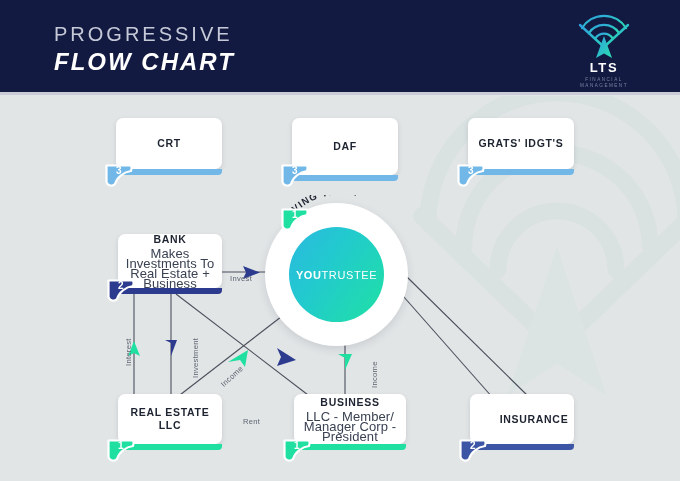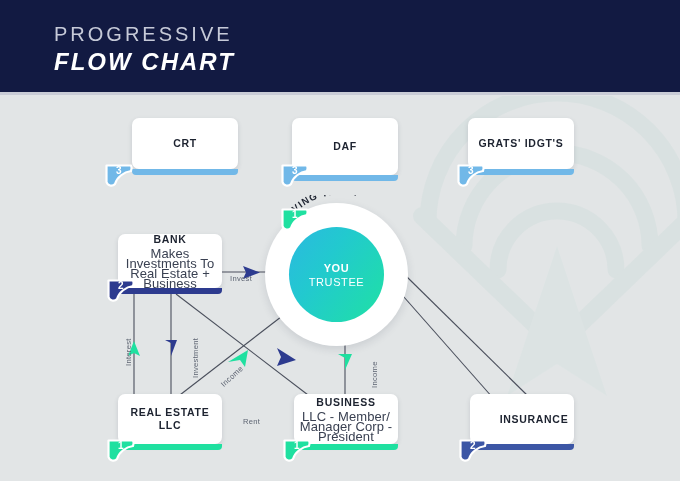--- a/index.html
+++ b/index.html
@@ -82,21 +82,21 @@
   }
 
   
   #trust-halo{
     position:absolute;left:265px;top:203px;width:143px;height:143px;border-radius:50%;
     background:#ffffff;box-shadow:0 3px 9px rgba(40,50,70,.13);
   }
   #trust-core{
     position:absolute;left:289px;top:227px;width:95px;height:95px;border-radius:50%;
     background:linear-gradient(125deg,#2bb9e0 0%,#22c9cf 38%,#1fe1a4 100%);
-    display:flex;flex-direction:column;align-items:center;justify-content:center;
+    display:flex;flex-direction:row;align-items:center;justify-content:center;
   }
   .trust-l1{font-size:11px;font-weight:700;color:#ffffff;letter-spacing:.6px;line-height:14px;}
   .trust-l2{font-size:11px;font-weight:400;color:#ffffff;letter-spacing:.6px;line-height:14px;}
   #trust-arc{position:absolute;left:265px;top:195px;width:150px;height:60px;}
 
   
   .wire-label{
     position:absolute;font-size:7.6px;color:#5d6472;letter-spacing:.3px;white-space:nowrap;
   }
   .rot-up{transform:rotate(-90deg);transform-origin:left top;}
@@ -118,20 +118,39 @@
   </svg>
 
   <div id="header"></div>
   <div id="header-underline"></div>
 
   <div id="title-block">
     <div class="title-line1">PROGRESSIVE</div>
     <div class="title-line2">FLOW CHART</div>
   </div>
 
+  <div id="logo">
+    <svg id="logo-mark" viewBox="0 0 76 46">
+      <defs>
+        <linearGradient id="lg" x1="0" y1="0" x2="1" y2="1">
+          <stop offset="0" stop-color="#2f9fe0"></stop>
+          <stop offset="1" stop-color="#2ae0b0"></stop>
+        </linearGradient>
+      </defs>
+      <g fill="none" stroke="url(#lg)" stroke-width="2.2" stroke-linecap="round">
+        <path d="M16 14 A26 26 0 0 1 60 14"></path>
+        <path d="M23 19 A18 18 0 0 1 53 19"></path>
+        <path d="M29.5 24 A10.5 10.5 0 0 1 46.5 24"></path>
+      </g>
+      <path d="M14 11 L38 33 L62 11" fill="none" stroke="url(#lg)" stroke-width="2.4" stroke-linejoin="round" stroke-linecap="round"></path>
+      <path d="M38 22 L46 44 L38 39.5 L30 44 Z" fill="url(#lg)"></path>
+    </svg>
+    <div class="logo-name">LTS</div>
+    <div class="logo-tag">FINANCIAL MANAGEMENT</div>
+  </div>
 
   <svg id="wires" viewBox="0 0 680 389">
     <g stroke="#4a4f5c" stroke-width="1.1" fill="none">
 
       <line x1="218" y1="180" x2="288" y2="180"></line>
 
       <line x1="134" y1="202" x2="134" y2="306"></line>
 
       <line x1="171" y1="202" x2="171" y2="306"></line>
 
@@ -161,21 +180,21 @@
     </g>
   </svg>
 
   <div class="wire-label" style="left:230px;top:274px;">Invest</div>
   <div class="wire-label rot-up" style="left:124px;top:366px;">Interest</div>
   <div class="wire-label rot-up" style="left:191px;top:378px;">Investment</div>
   <div class="wire-label rot-diag" style="left:219px;top:382px;">Income</div>
   <div class="wire-label rot-up" style="left:370px;top:388px;">Income</div>
   <div class="wire-label" style="left:243px;top:417px;">Rent</div>
 
-  <div class="card" style="left:116px;top:118px;width:106px;height:51px;margin-left:16px;">
+  <div class="card" style="left:116px;top:118px;width:106px;height:51px;">
     <div class="card-title">CRT</div>
     <div class="bar blue-light"></div>
   </div>
   <div class="badge" style="left:104px;top:163px;">
     <svg width="30" height="26" viewBox="0 0 30 26">
         <path d="M2.5 2.5 L27 2.5 A6 6 0 0 1 27 8 C20 9 13 14 11 21 A5 5 0 0 1 2.5 19 Z" fill="#71b8e8" stroke="#ffffff" stroke-width="2.2" stroke-linejoin="round"></path>
       </svg>
     <span>3</span>
   </div>
 
@@ -237,21 +256,21 @@
     <div class="card-title">REAL ESTATE LLC</div>
     <div class="bar green"></div>
   </div>
   <div class="badge" style="left:106px;top:438px;">
     <svg width="30" height="26" viewBox="0 0 30 26">
         <path d="M2.5 2.5 L27 2.5 A6 6 0 0 1 27 8 C20 9 13 14 11 21 A5 5 0 0 1 2.5 19 Z" fill="#1fe0a0" stroke="#ffffff" stroke-width="2.2" stroke-linejoin="round"></path>
       </svg>
     <span>1</span>
   </div>
 
-  <div class="card" style="left:294px;top:394px;width:104px;height:50px;">
+  <div class="card" style="left:294px;top:394px;width:112px;height:50px;">
     <div class="card-title">BUSINESS</div>
     <div class="card-sub">LLC - Member/ Manager Corp - President</div>
     <div class="bar green"></div>
   </div>
   <div class="badge" style="left:282px;top:438px;">
     <svg width="30" height="26" viewBox="0 0 30 26">
         <path d="M2.5 2.5 L27 2.5 A6 6 0 0 1 27 8 C20 9 13 14 11 21 A5 5 0 0 1 2.5 19 Z" fill="#1fe0a0" stroke="#ffffff" stroke-width="2.2" stroke-linejoin="round"></path>
       </svg>
     <span>1</span>
   </div>

